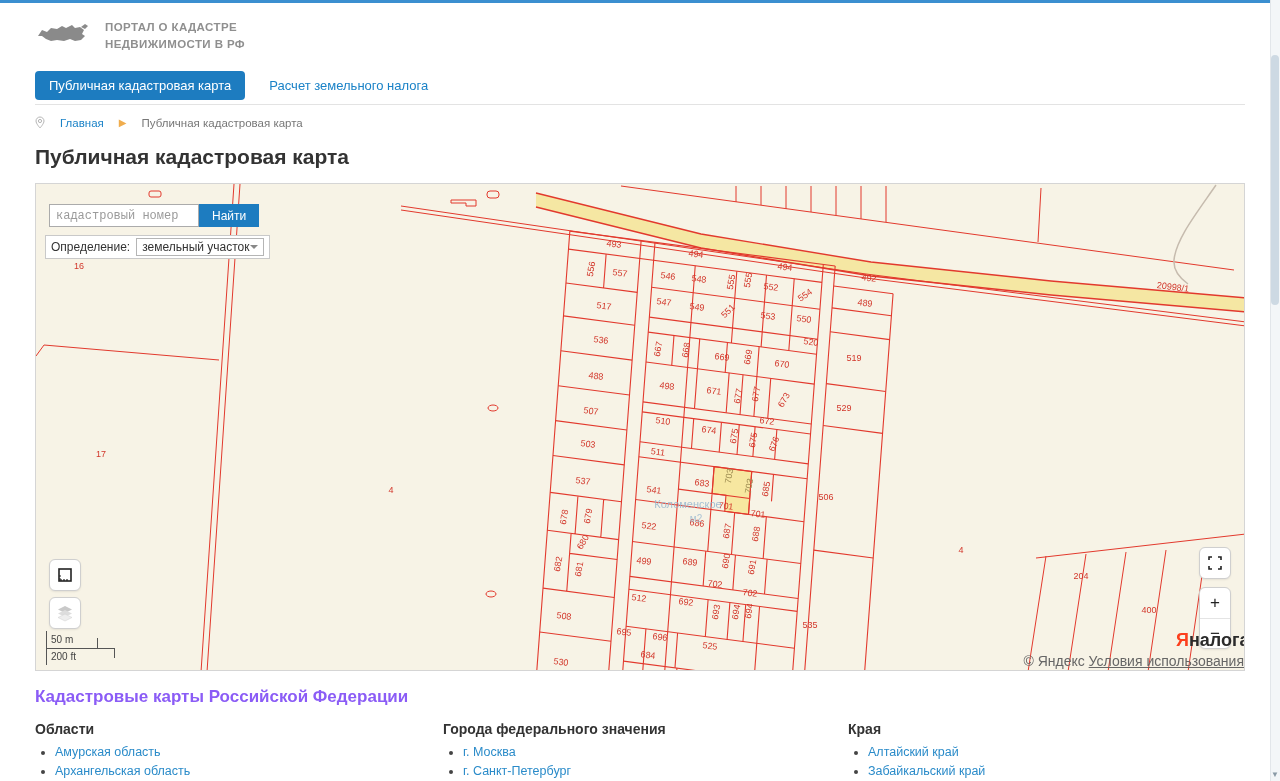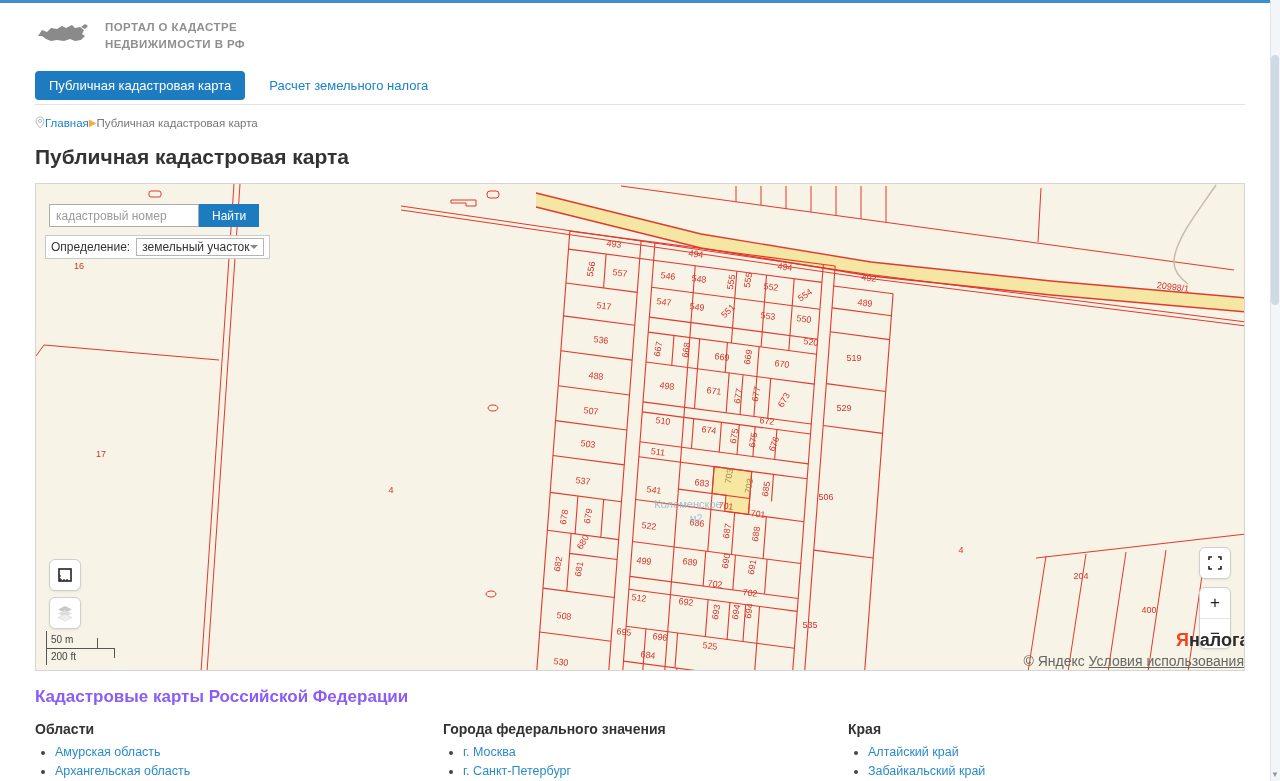--- a/index.html
+++ b/index.html
@@ -12,39 +12,39 @@
   .logo-row { display:flex; align-items:center; gap:12px; margin-top:12px; height:42px; cursor:pointer; }
   .logo-text { font-size:11.5px; font-weight:bold; color:#8f8f8f; letter-spacing:.4px; line-height:1.45; }
 
   
   .tabbar { margin-top:14px; border-bottom:1px solid #e3e3e3; padding-bottom:0; display:flex; align-items:center; gap:10px; }
   .tab { font-size:13px; padding:7px 14px; border-radius:4px 4px 4px 4px; cursor:pointer; margin-bottom:4px; }
   .tab.active { background:#1d7cc0; color:#fff; }
   .tab.plain { color:#1a82c7; }
 
   
-  .crumbs { display:flex; align-items:center; gap:0; margin-top:11px; font-size:11.5px; }
+  .crumbs { display:flex; align-items:center; gap:15px; margin-top:11px; font-size:11.5px; }
   .crumbs .home { color:#1a82c7; cursor:pointer; }
   .crumbs .sep { color:#f0ad4e; font-size:10px; }
   .crumbs .cur { color:#777; }
 
   h1.page-title { font-size:21px; color:#333; margin:16px 0 14px 0; font-weight:bold; }
 
   
   .map { position:relative; width:1210px; height:488px; background:#f7f3e6; border:1px solid #d5d5d5; overflow:hidden; }
   .map svg.base { position:absolute; left:0; top:0; }
   .plabels { position:absolute; inset:0; pointer-events:none; }
   .plabel { position:absolute; font-size:9px; color:#d2372b; white-space:nowrap; }
   .plabel.hl { color:#9b8a4f; }
   .place-label { position:absolute; left:652px; top:320px; transform:translate(-50%,-50%); color:rgba(148,182,207,.85); font-size:11px; pointer-events:none; }
   .place-sub { position:absolute; left:660px; top:334px; transform:translate(-50%,-50%); color:rgba(148,182,207,.75); font-size:10px; pointer-events:none; }
 
   
   .searchwrap { position:absolute; left:13px; top:20px; display:flex; }
-  .searchwrap input { width:150px; height:23px; border:1px solid #ababab; font-size:12px; padding:0 6px; color:#333; background:#fff; outline:none; }
+  .searchwrap input { width:150px; height:23px; border:1px solid #ababab; font-size:12px; padding:0 6px; color:#333; background:#fff; outline:none;font-family:Liberation Mono, monospace; }
   .searchwrap input::placeholder { color:#9a9a9a; }
   .btn-find { height:23px; padding:0 12px; background:#1d7cc0; color:#fff; border:1px solid #1d7cc0; font-size:12px; cursor:pointer; }
   .filterbox { position:absolute; left:9px; top:51px; background:#fff; border:1px solid #c9c9c9; height:24px; display:flex; align-items:center; padding:0 5px; gap:6px; font-size:12px; }
   .filterselect { border:1px solid #b5b5b5; height:18px; min-width:128px; display:flex; align-items:center; justify-content:space-between; padding:0 5px; font-size:12px; cursor:pointer; background:#fff; }
   .chev { width:0; height:0; border-left:4px solid transparent; border-right:4px solid transparent; border-top:4px solid #888; }
 
   .mapbtn { position:absolute; width:32px; height:32px; background:#fff; border:1px solid #cfcfcf; border-radius:6px; box-shadow:0 1px 2px rgba(0,0,0,.08); display:flex; align-items:center; justify-content:center; cursor:pointer; }
   .b-ruler { left:13px; top:375px; }
   .b-layers { left:13px; top:413px; }
   .b-full { left:1163px; top:363px; }

